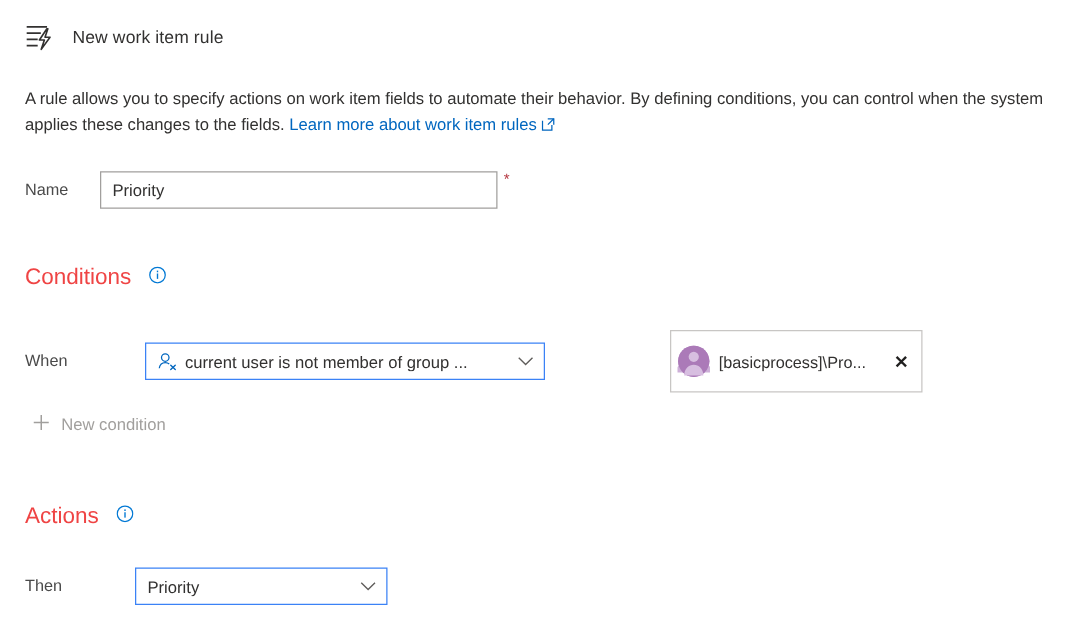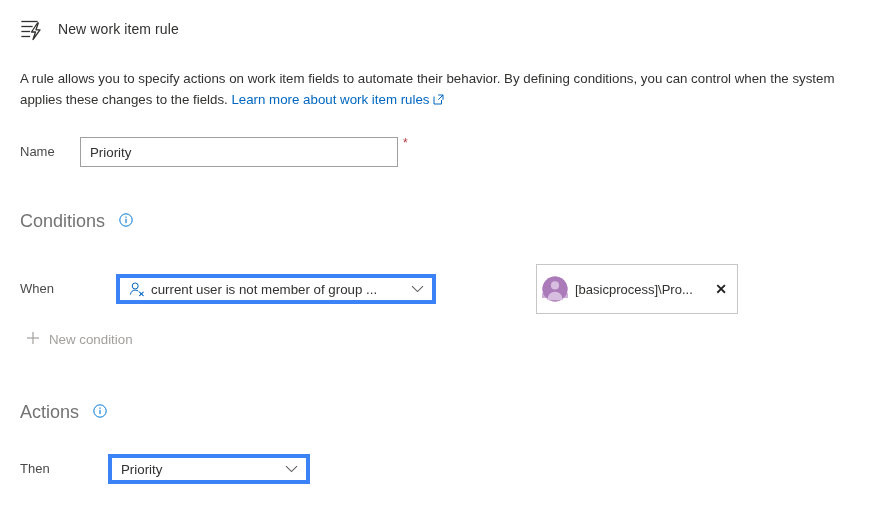--- a/index.html
+++ b/index.html
@@ -97,21 +97,21 @@
     line-height: 10px;
     margin-left: 5px;
     align-self: flex-start;
     margin-top: 1px;
   }
 
   
   .dropdown {
     box-sizing: border-box;
     height: 30px;
-    border: 4px solid #3b82f6;
+    border: 1px solid #3b82f6;
     background: #ffffff;
     display: flex;
     align-items: center;
     padding: 0 8px 0 9px;
     font-size: 13.3px;
     color: #323130;
     cursor: pointer;
     user-select: none;
   }
   .dropdown.wide { width: 320px; }
@@ -177,21 +177,21 @@
 
   
   .section-heading {
     position: absolute;
     left: 20px;
     display: flex;
     align-items: center;
     gap: 14px;
     font-size: 18px;
     font-weight: 400;
-    color: #737373;
+    color: #ef4444;
     line-height: 24px;
   }
   .info-icon {
     display: block;
   }
 
   
   .new-condition {
     position: absolute;
     left: 26px;

